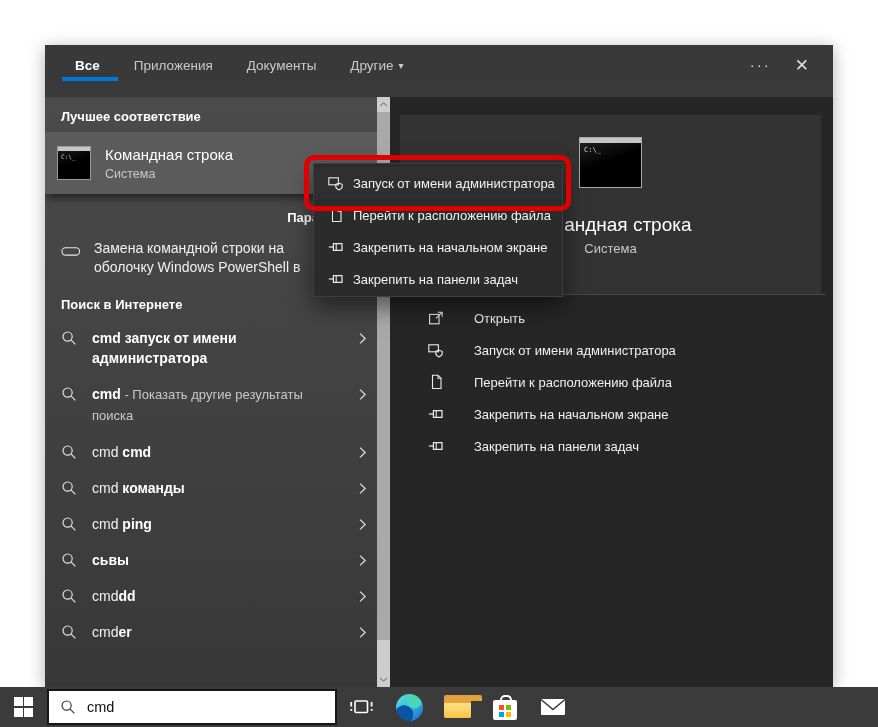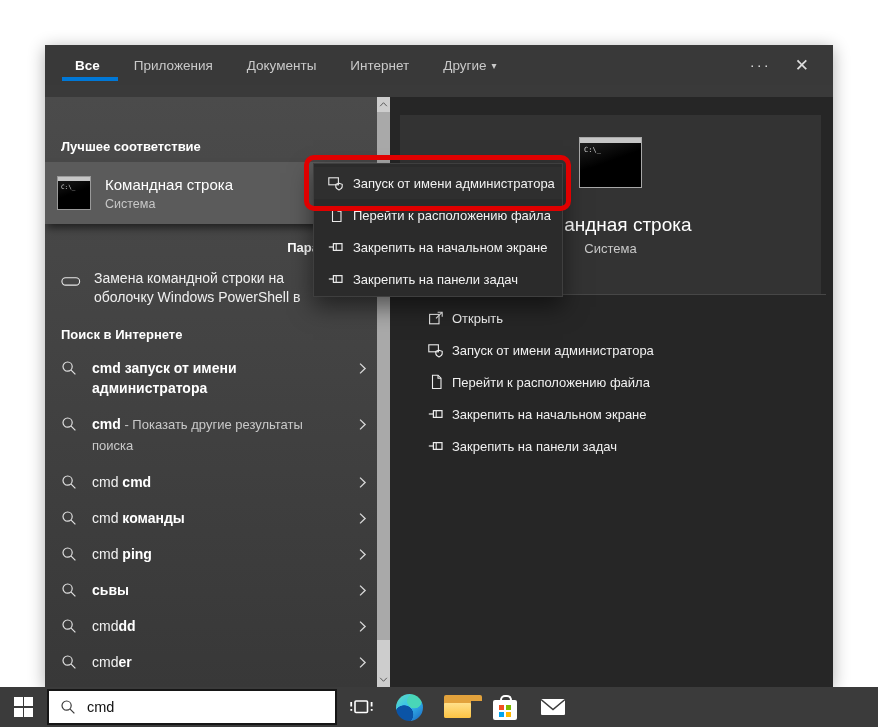--- a/index.html
+++ b/index.html
@@ -24,21 +24,21 @@
   .more-btn{color:#dddddd;font-size:15px;letter-spacing:2px;line-height:10px;}
   .close-btn{color:#dddddd;font-size:17px;}
 
   
   .panel-body{position:absolute;top:52px;left:0;right:0;bottom:0;display:flex;}
 
   
   .left-col{position:relative;width:345px;flex:none;
     background:linear-gradient(180deg,var(--left_panel_top,#4b4b4b) 0%,var(--left_panel_bottom,#383838) 100%);
     overflow:hidden;}
-  .left-inner{padding-right:13px;margin-top:30px;}
+  .left-inner{padding-right:13px;}
   .section-header{font-size:13px;font-weight:bold;color:#ffffff;padding:12px 16px 8px 16px;}
   .section-header.h2{padding-top:16px;text-align:right;}
   .section-header.h3{padding-top:14px;}
 
   .best-match-row{height:62px;background:var(--best_match_bg,#5b5b5b);display:flex;align-items:center;
     padding:0 12px;box-shadow:0 6px 8px -2px rgba(0,0,0,.55);position:relative;}
   .cmd-icon-sm{width:34px;height:34px;flex:none;background:linear-gradient(160deg,#1d1d1d 0%,#000 50%);
     border:1px solid #9a9a9a;position:relative;box-sizing:border-box;}
   .cmd-icon-sm::before{content:"";position:absolute;top:0;left:0;right:0;height:4px;background:#c6c6c6;}
   .cmd-icon-sm::after{content:"C:\\_";position:absolute;top:6px;left:3px;font-size:6px;color:#cfcfcf;
@@ -76,21 +76,21 @@
     border:1px solid #a8a8a8;position:relative;box-sizing:border-box;}
   .cmd-icon-lg::before{content:"";position:absolute;top:0;left:0;right:0;height:5px;background:#c6c6c6;}
   .cmd-icon-lg::after{content:"C:\\_";position:absolute;top:8px;left:4px;font-size:7px;color:#cfcfcf;
     font-family:"DejaVu Sans Mono",monospace;}
   .pv-title{margin-top:26px;font-size:19px;color:#ffffff;}
   .pv-sub{margin-top:5px;font-size:13px;color:#c9c9c9;}
   .pv-sep{position:absolute;left:18px;right:7px;top:197px;height:1px;background:#474747;}
   .pv-actions{position:absolute;left:0;right:0;top:205px;}
   .pv-action{display:flex;align-items:center;height:32px;padding-left:38px;}
   .pv-action .mi{flex:none;width:16px;height:16px;color:#ececec;}
-  .pv-action-label{margin-left:8px;font-size:13px;color:#f0f0f0;}
+  .pv-action-label{margin-left:30px;font-size:13px;color:#f0f0f0;}
 
   
   .context-menu{position:absolute;left:313px;top:163px;width:250px;height:134px;box-sizing:border-box;
     background:var(--menu_bg,#2b2b2b);border:1px solid #3f3f3f;box-shadow:0 10px 22px rgba(0,0,0,.5);
     z-index:50;padding-top:3px;}
   .cm-item{display:flex;align-items:center;height:32px;padding-left:14px;}
   .cm-item.active{background:#2f2f2f;}
   .cm-item .mi{flex:none;width:16px;height:16px;color:#e9e9e9;}
   .cm-item span{margin-left:9px;font-size:13px;color:#f2f2f2;}
 
@@ -185,24 +185,20 @@
           <div class="tab">
             <span>Приложения</span>
             <span class="tab-arrow"></span>
           </div>
 
           <div class="tab">
             <span>Документы</span>
             <span class="tab-arrow"></span>
           </div>
 
-          <div class="tab">
-            <span>Интернет</span>
-            <span class="tab-arrow"></span>
-          </div>
 
           <div class="tab">
             <span>Другие</span>
             <span class="tab-arrow">▾</span>
           </div>
         </div>
       <div class="tabbar-right">
         <div class="more-btn">···</div>
         <div class="close-btn">✕</div>
       </div>

